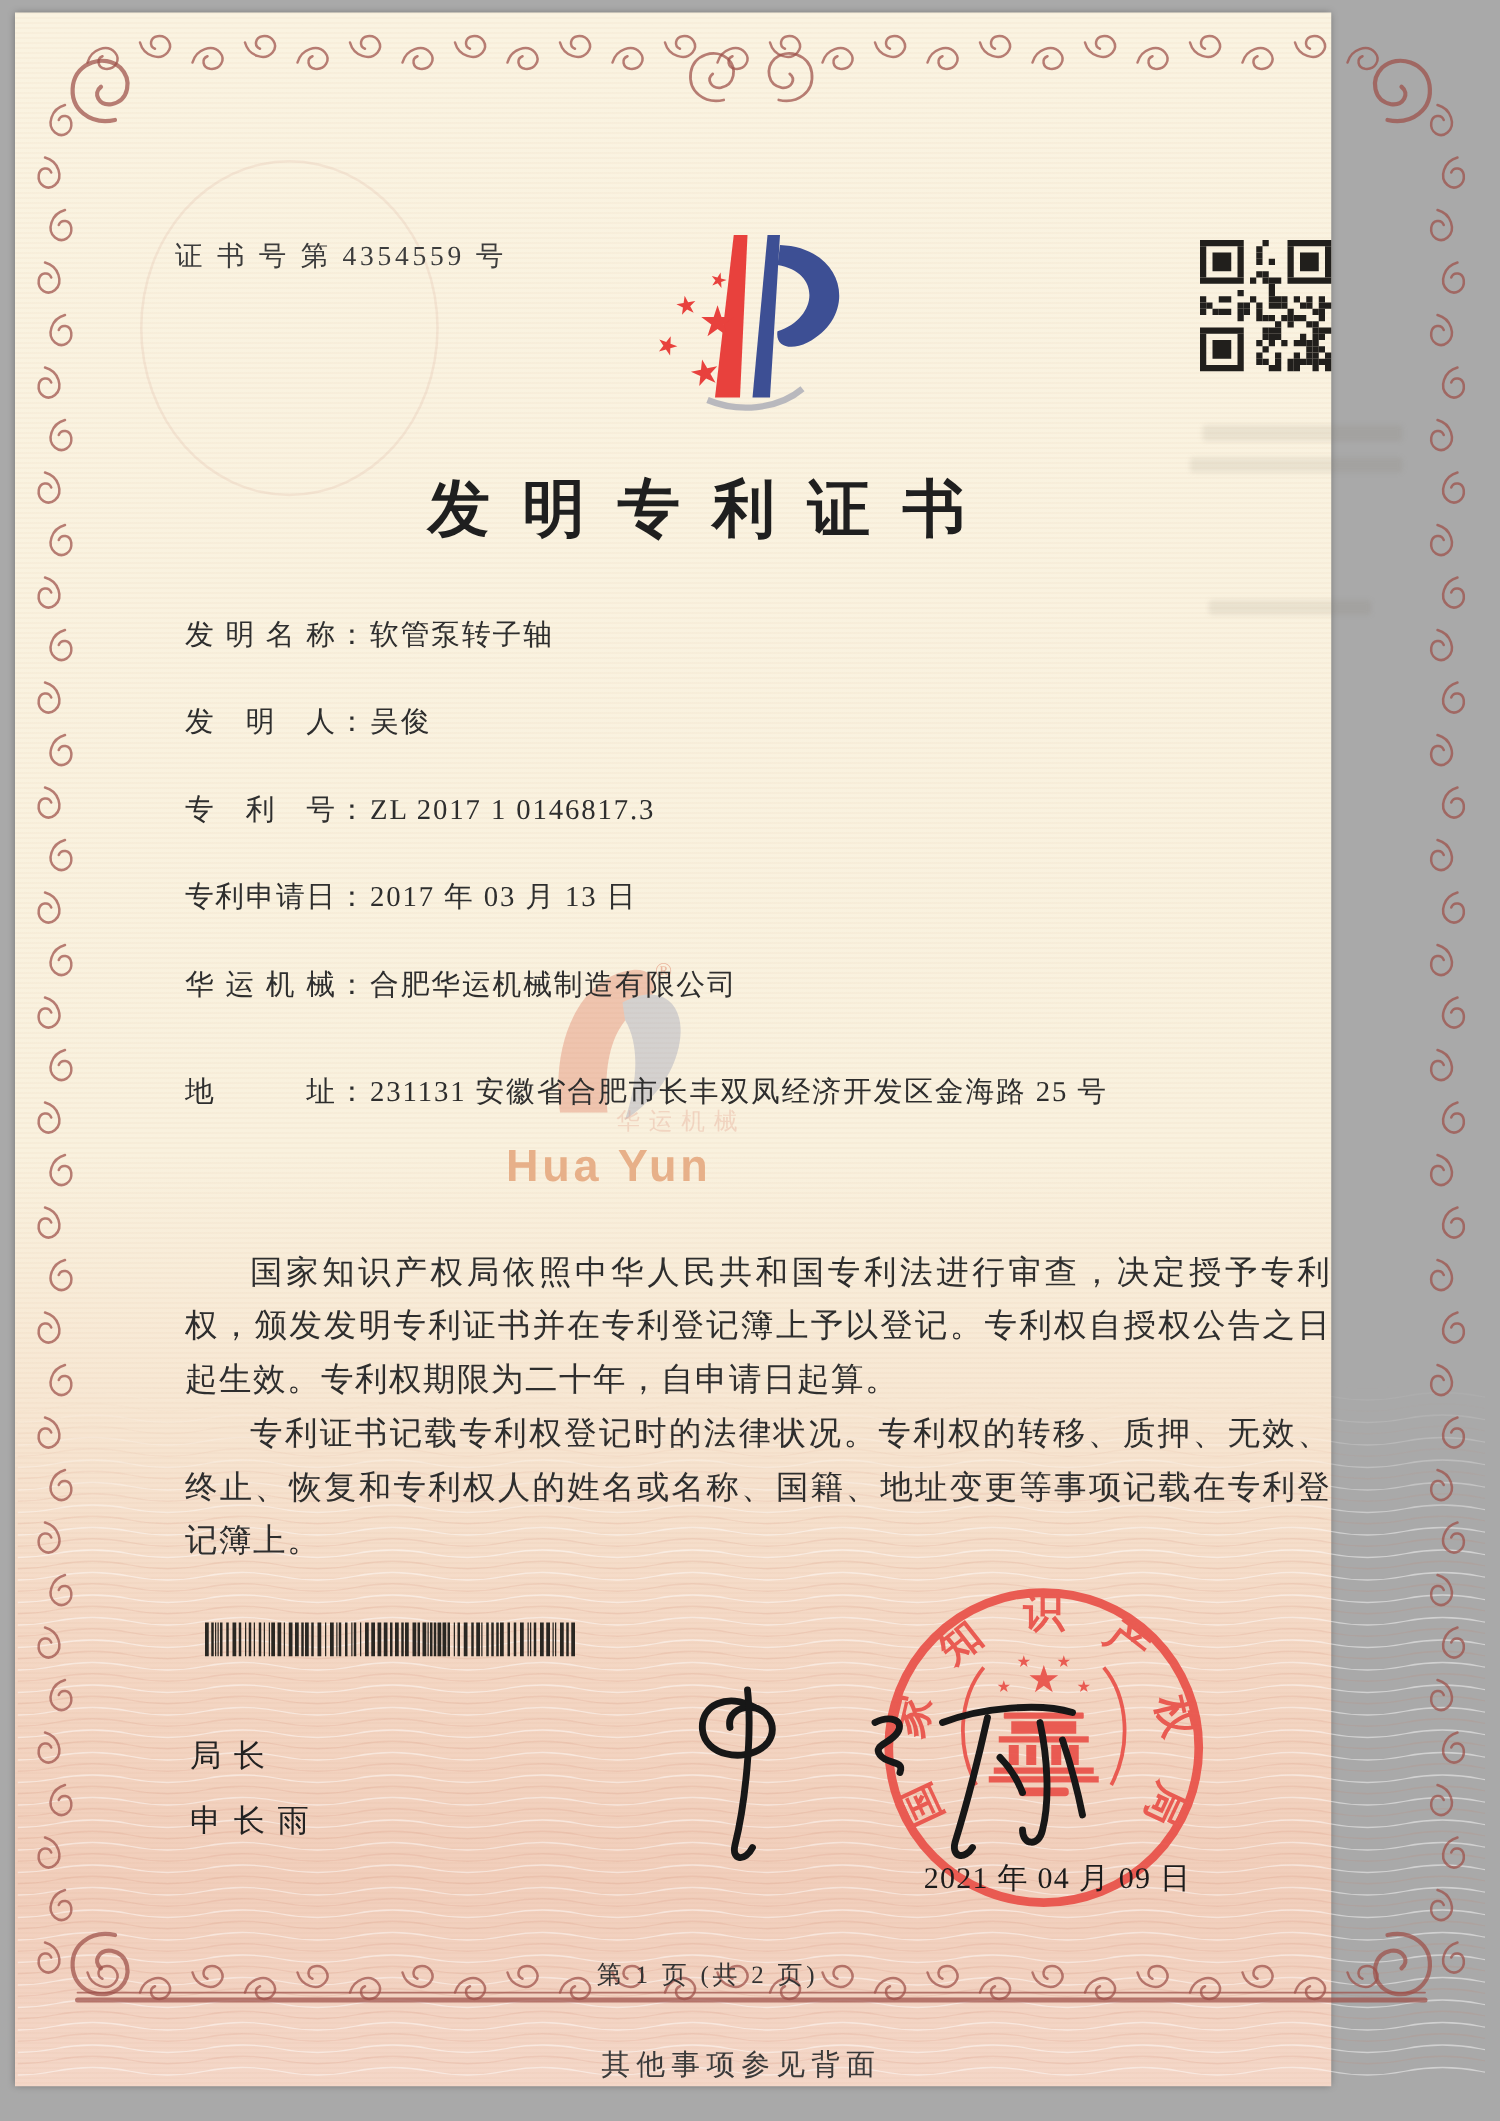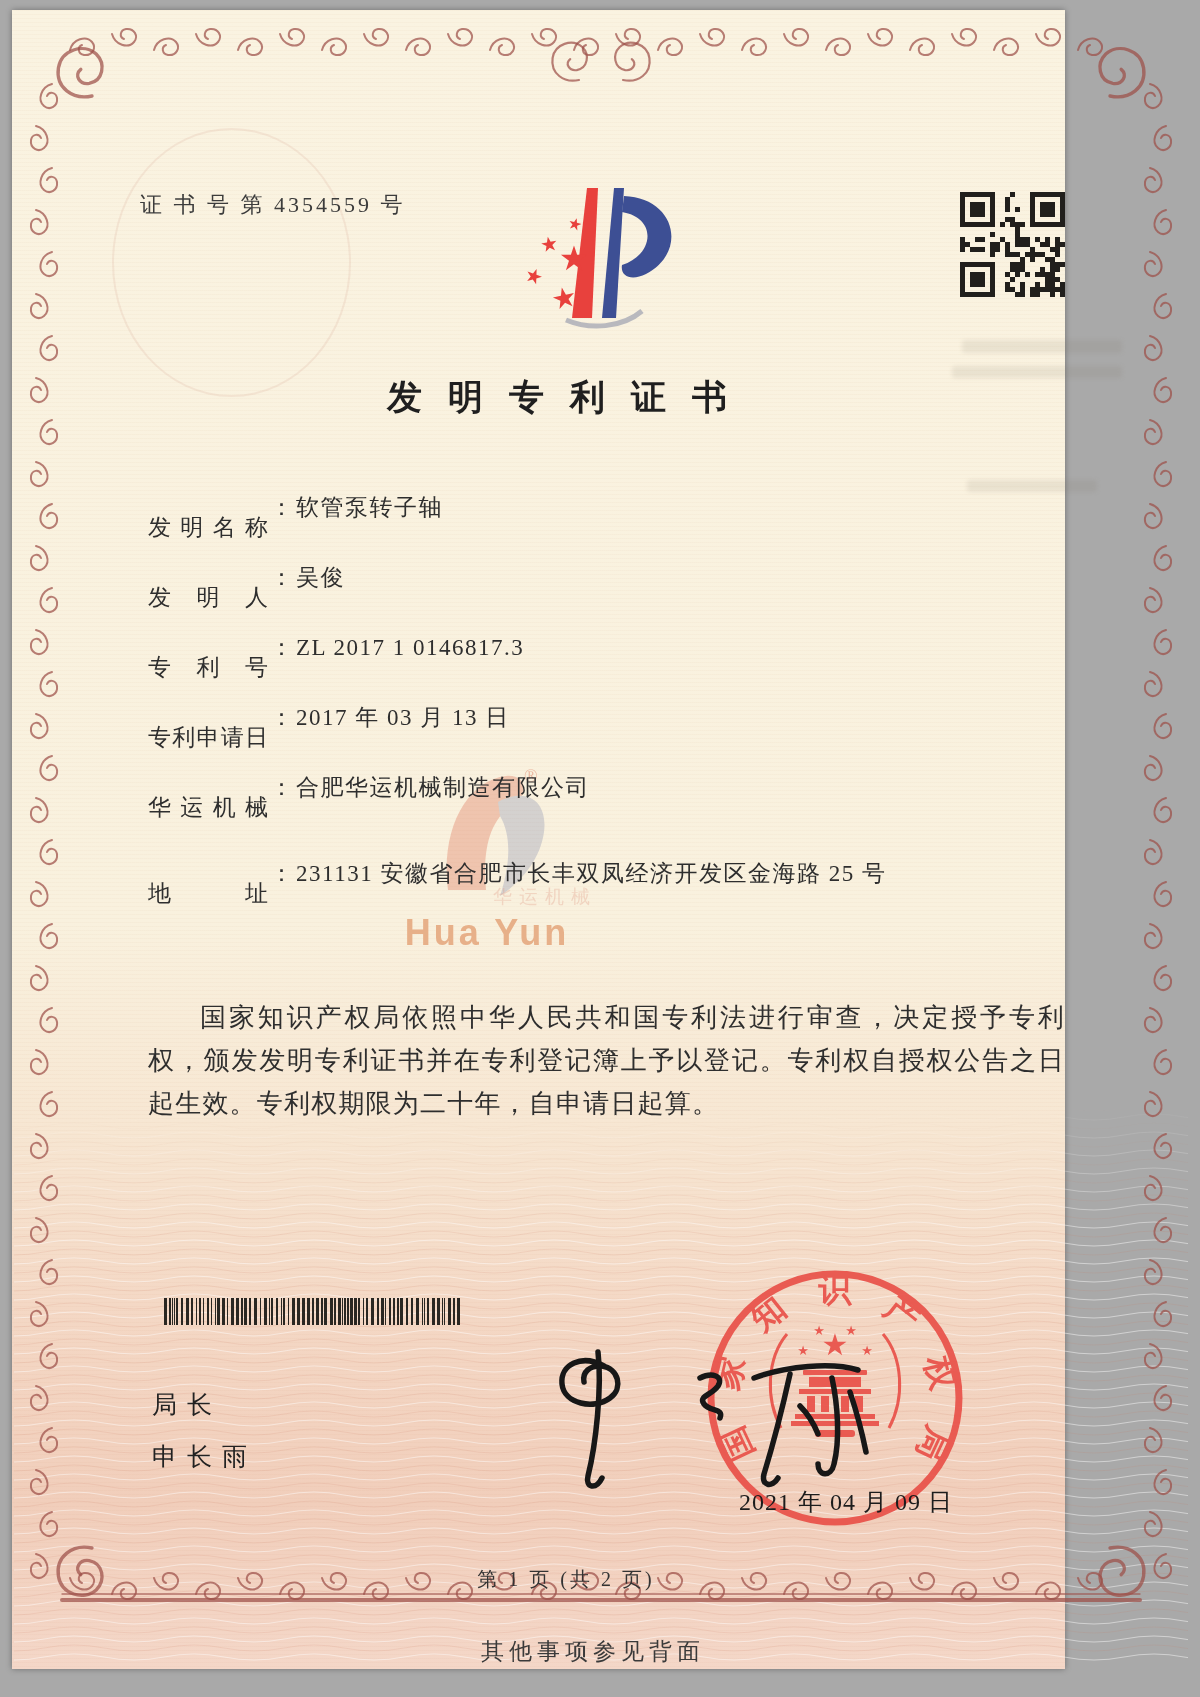--- a/index.html
+++ b/index.html
@@ -7,25 +7,25 @@
          font-family:"Liberation Serif","DejaVu Serif",serif;}
   .paper{position:absolute;left:12px;top:10px;width:1053px;height:1659px;
          background:
            repeating-linear-gradient(180deg, rgba(205,150,110,.05) 0 1px, rgba(0,0,0,0) 1px 4px),
            linear-gradient(180deg,#faf3e1 0%,#f9f1de 55%,#f7e7d3 67%,#f4d8c5 78%,#f1cebb 90%,#f4d7c8 100%);
          box-shadow:0 0 6px rgba(0,0,0,.35);}
   svg{position:absolute;overflow:visible;}
   .abs{position:absolute;}
 
   .cert-no{left:128px;top:180px;font-size:22px;letter-spacing:3px;color:#3c3c3c;}
-  .title{left:118px;top:364px;width:880px;text-align:center;font-size:35px;font-weight:700;
+  .title{left:118px;top:364px;width:880px;text-align:center;font-size:50px;font-weight:700;
          letter-spacing:26px;color:#1f1f1f;white-space:nowrap;}
 
   .frow{position:absolute;left:136px;height:34px;font-size:23px;color:#2e2e2e;white-space:nowrap;}
-  .flabel{display:inline-block;width:120px;text-align:justify;text-align-last:justify;vertical-align:top;margin-top:20px;}
+  .flabel{display:inline-block;width:120px;text-align:justify;text-align-last:justify;vertical-align:top;}
   .colon{margin:0 3px 0 2px;}
   .fvalue{letter-spacing:1.5px;}
   .grp2{position:absolute;left:461px;top:0;}
 
   .paras{left:136px;top:986px;width:917px;font-size:26px;line-height:43px;
          letter-spacing:1.2px;text-align:justify;color:#2e2e2e;}
   .paras p{margin:0;text-indent:2em;}
 
   .director{font-size:25px;letter-spacing:10px;color:#222;font-weight:500;}
   .seal-date{left:724px;top:1476px;width:220px;text-align:center;font-size:24px;
@@ -416,20 +416,21 @@
   </div>
   <div class="frow" style="top:762px">
     <span class="flabel">华运机械</span><span class="colon">：</span><span class="fvalue">合肥华运机械制造有限公司</span>
   </div>
   <div class="frow" style="top:848px">
     <span class="flabel">地址</span><span class="colon">：</span><span class="fvalue">231131 安徽省合肥市长丰双凤经济开发区金海路 25 号</span>
   </div>
 
   <div class="abs paras">
     <p>国家知识产权局依照中华人民共和国专利法进行审查，决定授予专利权，颁发发明专利证书并在专利登记簿上予以登记。专利权自授权公告之日起生效。专利权期限为二十年，自申请日起算。</p>
+    <p>专利证书记载专利权登记时的法律状况。专利权的转移、质押、无效、终止、恢复和专利权人的姓名或名称、国籍、地址变更等事项记载在专利登记簿上。</p>
   </div>
 
   <svg id="bcSvg" style="left:152px;top:1288px;width:302px;height:27px;" viewBox="0 0 302 27">
         <rect x="0" y="0" width="3" height="27" fill="#2a2722"></rect>
         <rect x="5" y="0" width="2" height="27" fill="#2a2722"></rect>
         <rect x="8" y="0" width="1" height="27" fill="#2a2722"></rect>
         <rect x="10" y="0" width="1" height="27" fill="#2a2722"></rect>
         <rect x="12" y="0" width="2" height="27" fill="#2a2722"></rect>
         <rect x="17" y="0" width="2" height="27" fill="#2a2722"></rect>
         <rect x="22" y="0" width="3" height="27" fill="#2a2722"></rect>

